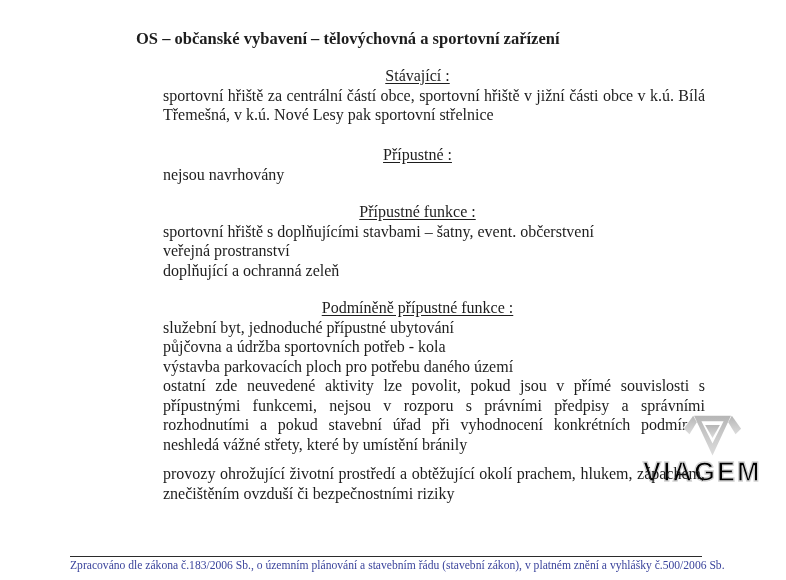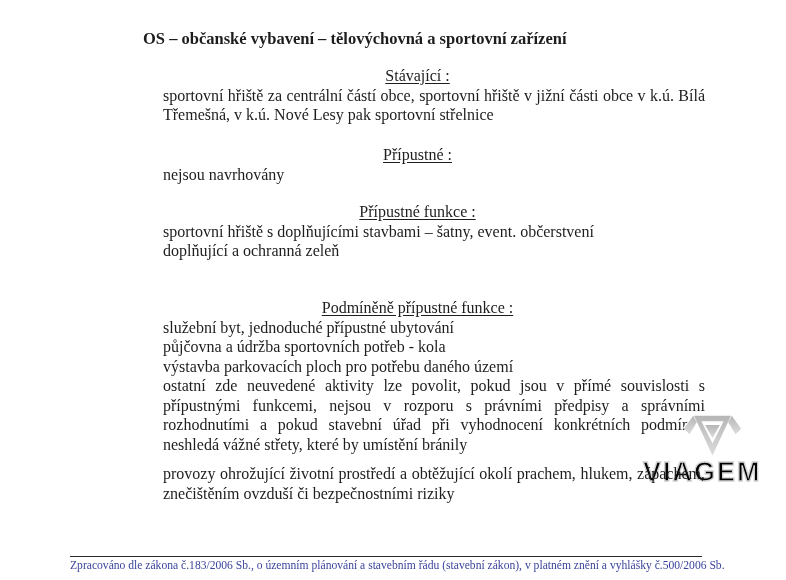--- a/index.html
+++ b/index.html
@@ -19,21 +19,21 @@
   
   .content {
     position: absolute;
     left: 130px;
     top: 0;
     width: 575px;
     z-index: 1;
   }
   .doc-title {
     position: absolute;
-    left: 13px;
+    left: 6px;
     top: 29px;
     width: 572px;
     margin: 0;
     font-size: 16.5px;
     line-height: 20px;
     font-weight: bold;
     white-space: nowrap;
   }
   .sec {
     position: absolute;
@@ -119,20 +119,21 @@
     </section>
 
     <section class="sec sec-navrzene">
       <h2 class="sec-heading">Přípustné :</h2>
       <p class="para">nejsou navrhovány</p>
     </section>
 
     <section class="sec sec-pripustne">
       <h2 class="sec-heading">Přípustné funkce :</h2>
       <p class="para">sportovní hřiště s doplňujícími stavbami – šatny, event. občerstvení</p>
+      <p class="para">veřejná prostranství</p>
       <p class="para">doplňující a ochranná zeleň</p>
     </section>
 
     <section class="sec sec-podminene">
       <h2 class="sec-heading">Podmíněně přípustné funkce :</h2>
       <p class="para">služební byt, jednoduché přípustné ubytování</p>
       <p class="para">půjčovna a údržba sportovních potřeb - kola</p>
       <p class="para">výstavba parkovacích ploch pro potřebu daného území</p>
       <p class="para justify">ostatní zde neuvedené aktivity lze povolit, pokud jsou v přímé souvislosti s přípustnými funkcemi, nejsou v rozporu s právními předpisy a správními rozhodnutími a pokud stavební úřad při vyhodnocení konkrétních podmínek neshledá vážné střety, které by umístění bránily</p>
     </section>

